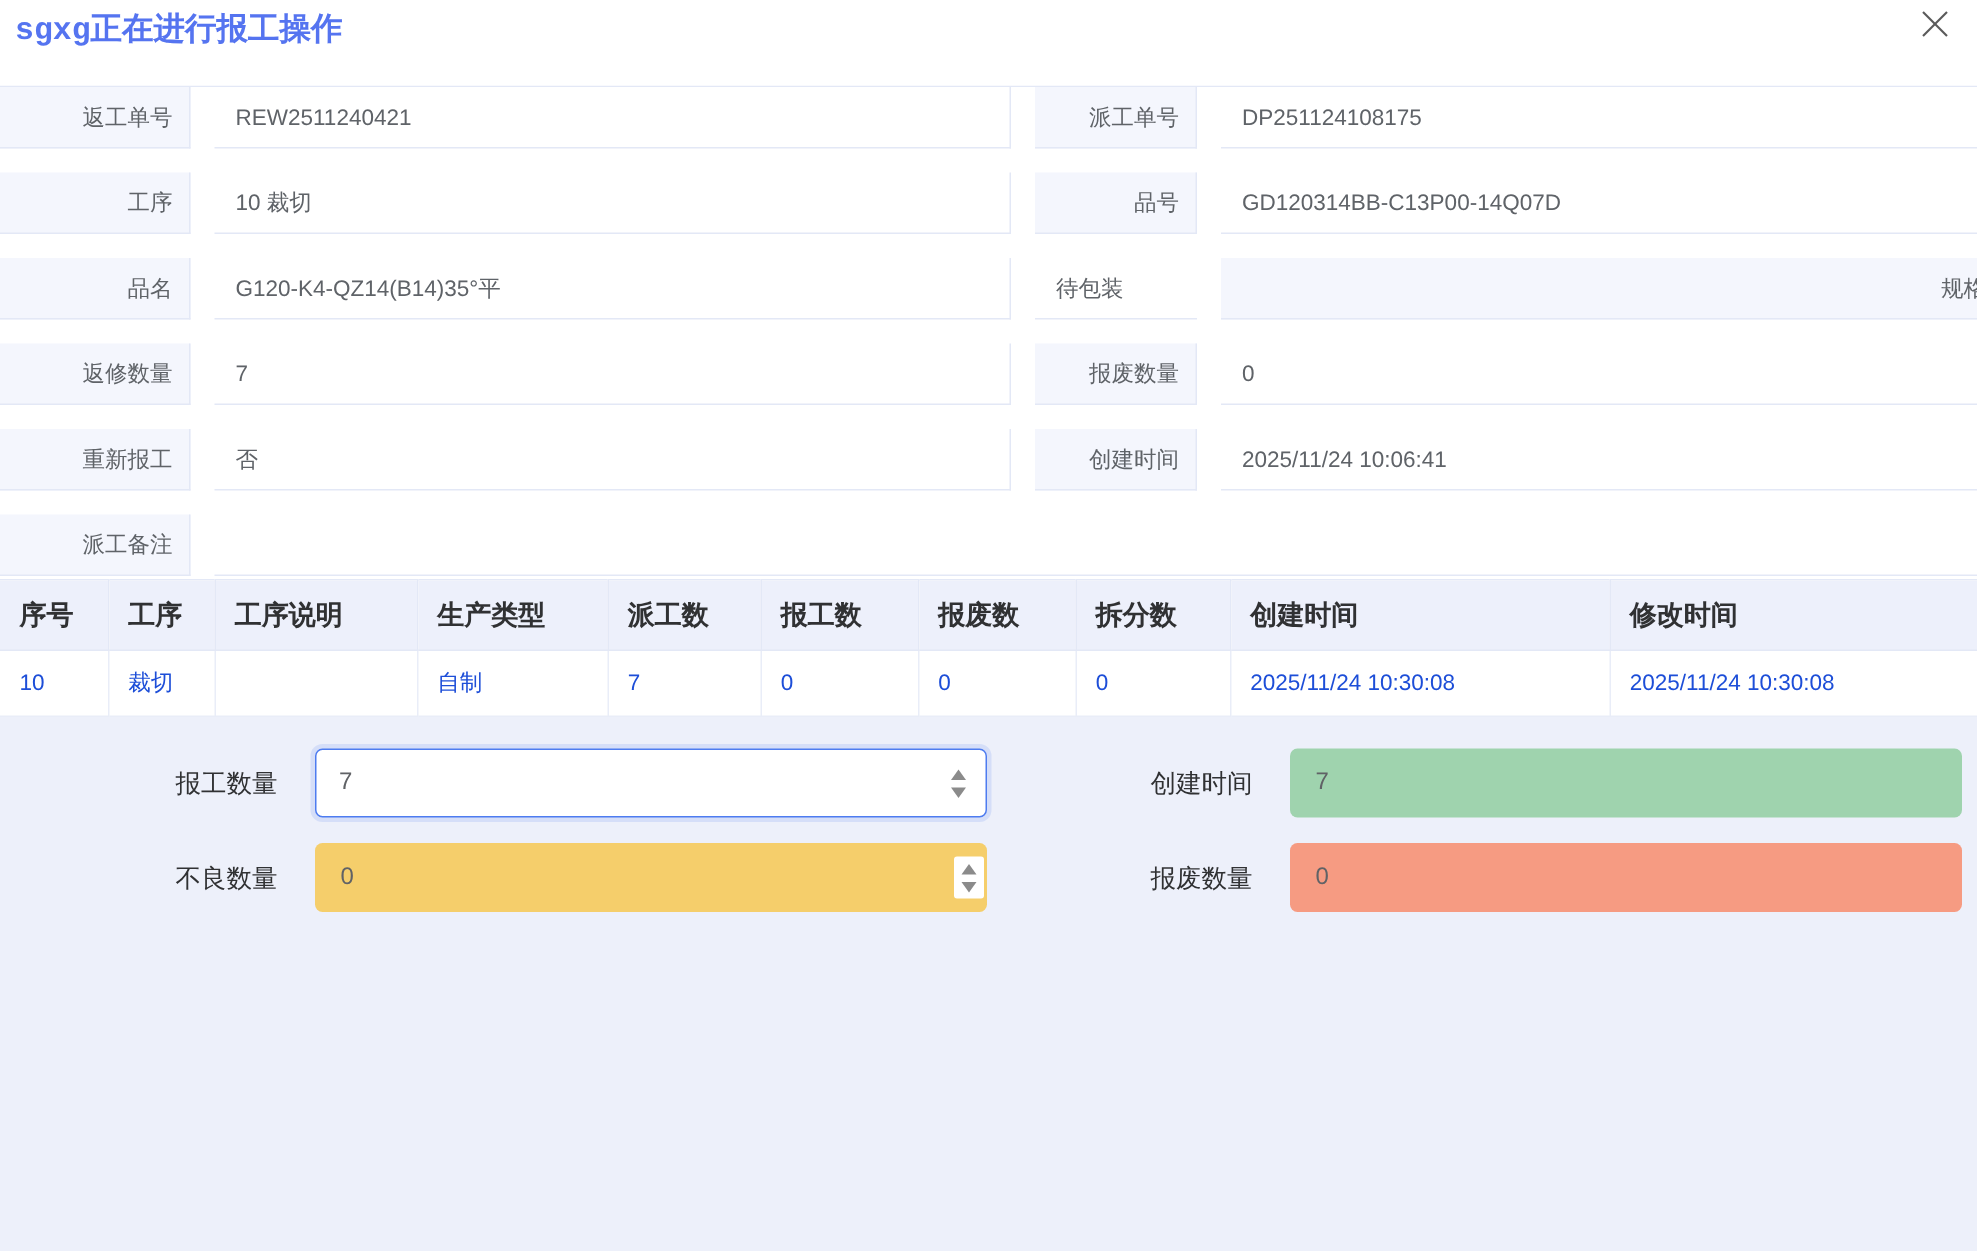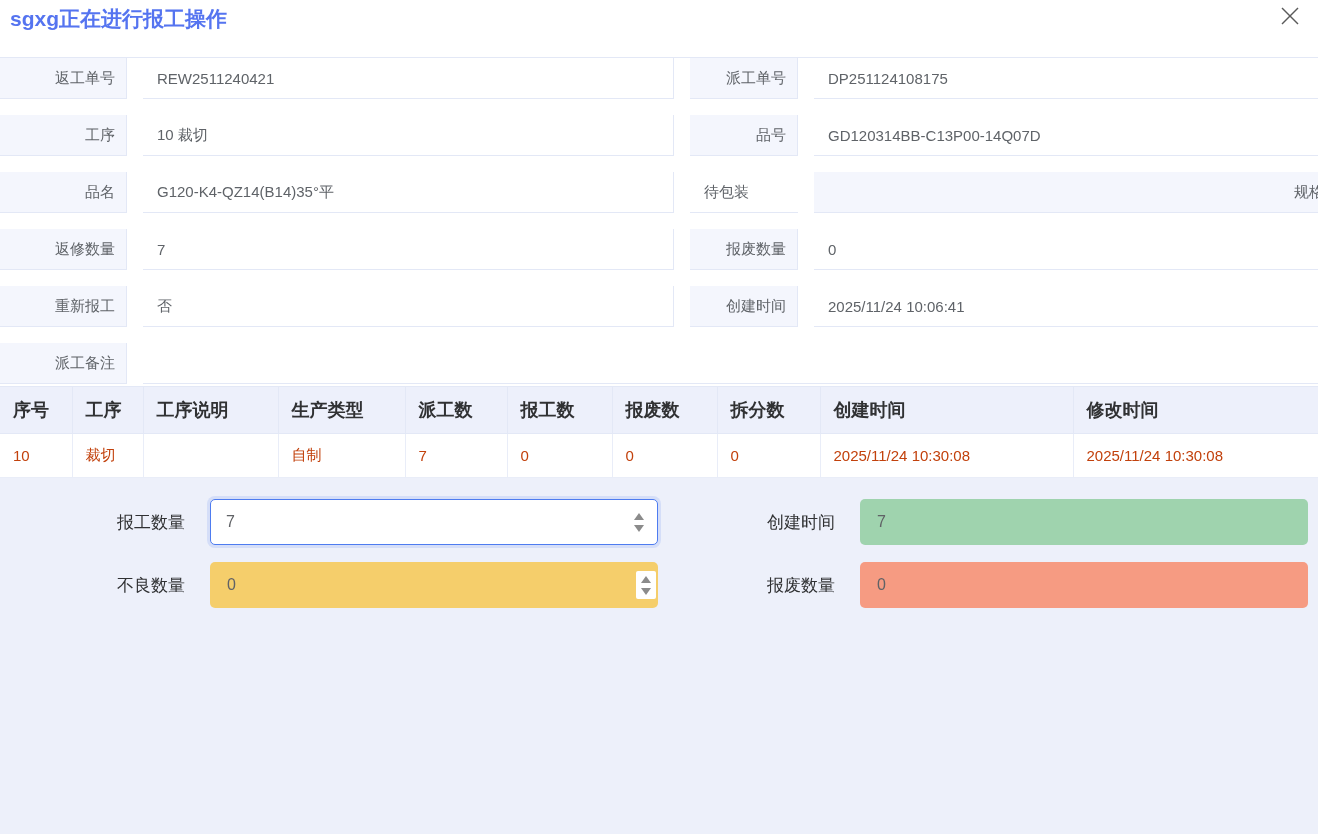--- a/index.html
+++ b/index.html
@@ -5,21 +5,21 @@
   * { box-sizing: border-box; margin: 0; padding: 0; }
   html, body { width: 1318px; height: 834px; }
   body {
     font-family: "Liberation Sans", "DejaVu Sans", sans-serif;
     background: #ffffff;
     position: relative;
     overflow: hidden;
   }
 
   
-  .dlg-header { position: relative; height: 57px; background: #ffffff; }
+  .dlg-header { position: relative; height: 57px; background: #ffffff; font-family: Liberation Mono, monospace; }
   .dlg-title {
     position: absolute; left: 10px; top: 5px;
     font-size: 21px; font-weight: 700; color: #5574f0;
   }
   .dlg-close {
     position: absolute; right: 16px; top: 6px;
     width: 24px; height: 24px; cursor: pointer;
     display: flex; align-items: center; justify-content: center;
   }
 
@@ -50,21 +50,21 @@
     width: 1318px; border-collapse: collapse; table-layout: fixed;
     border-top: 1px solid #e3e8f6;
   }
   table.detail th {
     background: #edf0fb; font-size: 18px; font-weight: 700; color: #303133;
     text-align: left; padding: 11px 6px 11px 13px;
     border-bottom: 1px solid #e3e8f6; border-right: 1px solid #e3e8f6;
     white-space: nowrap; overflow: hidden;
   }
   table.detail td {
-    background: #ffffff; font-size: 15px; color: #c2410c;
+    background: #ffffff; font-size: 15px; color: #1d4ed8;
     text-align: left; padding: 12px 6px 12px 13px;
     border-bottom: 1px solid #e9edf8; border-right: 1px solid #e9edf8;
     white-space: nowrap; overflow: hidden;
   }
   table.detail th:last-child, table.detail td:last-child { border-right: none; }
 
   
   .form-panel {
     background: #edf0fa; height: 375px; padding-top: 21px;
   }

